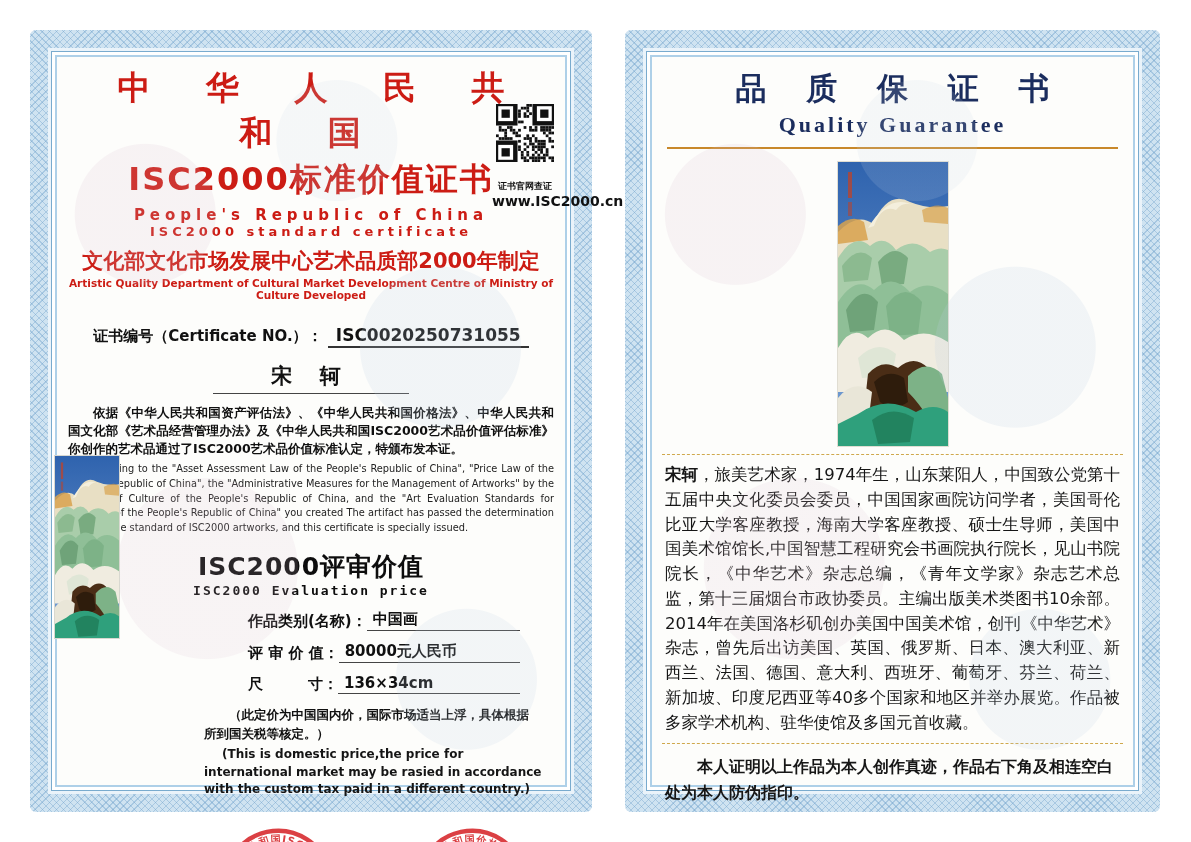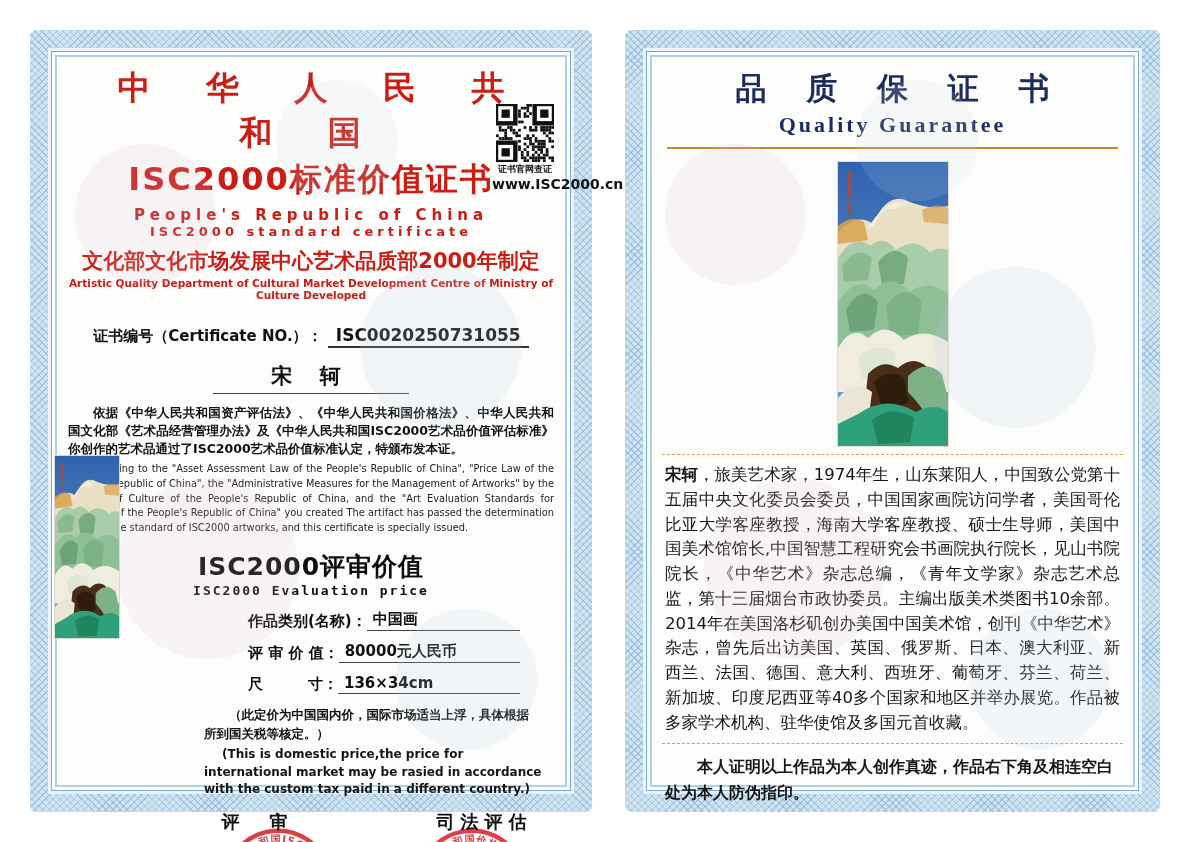--- a/index.html
+++ b/index.html
@@ -28,21 +28,21 @@
   
   .red{color:#cc1c14;}
   .hdr1{margin-top:14px;text-align:center;font-size:33px;font-weight:bold;letter-spacing:22px;text-indent:22px;}
   .hdr2{margin-top:2px;text-align:center;font-size:32px;font-weight:bold;letter-spacing:2px;}
   .hdr-en{margin-top:4px;text-align:center;font-size:15px;font-weight:bold;letter-spacing:5px;line-height:1.2;}
   .hdr-en2{text-align:center;font-size:13px;font-weight:bold;letter-spacing:4px;}
   .banner{margin-top:8px;text-align:center;font-size:21px;font-weight:bold;}
   .banner-en{margin-top:2px;text-align:center;font-size:10.5px;font-weight:bold;}
   .qr-wrap{position:absolute;right:12px;top:52px;width:66px;text-align:center;z-index:4;}
   .qr{width:58px;height:58px;display:block;margin:0 auto;background:#fff;}
-  .qr-cap1{font-size:9px;color:#111;font-weight:bold;margin-top:1px;}
+  .qr-cap1{font-size:9px;color:#111;font-weight:bold;margin-top:18px;}
   .qr-cap2{font-size:14px;color:#111;font-weight:bold;}
   .certno-row{margin-top:24px;text-align:center;font-size:15px;color:#111;font-weight:bold;}
   .certno-val{display:inline-block;min-width:170px;border-bottom:2px solid #333;font-size:17px;
               font-weight:bold;padding:0 8px 1px 8px;text-align:center;}
   .artist{margin-top:14px;text-align:center;}
   .artist span{display:inline-block;font-size:21px;font-weight:bold;color:#111;
                border-bottom:1.5px solid #444;padding:0 58px 3px 58px;letter-spacing:10px;}
   .body-cn{margin:10px 16px 0 16px;font-size:12.5px;font-weight:600;color:#101010;
            line-height:1.45;text-align:justify;text-indent:2em;}
   .body-en{margin:4px 16px 0 16px;font-size:9.8px;color:#222;line-height:1.5;
@@ -259,28 +259,20 @@
         <div class="field-row">
           <span class="field-label">尺　　　寸：</span>
           <span class="field-value">136×34cm</span>
         </div>
       </div>
 
       <div class="note-cn">（此定价为中国国内价，国际市场适当上浮，具体根据所到国关税等核定。）</div>
       <div class="note-en">(This is domestic price,the price for international market may be rasied in accordance with the custom tax paid in a different country.)</div>
 
       <div class="appraisal">
-        <div class="appr-col l">
-          <div class="appr-head">评　审</div>
-
-        </div>
-        <div class="appr-col r">
-          <div class="appr-head">司法评估</div>
-
-        </div>
 
         <svg class="seal l" viewBox="0 0 120 120">
           <circle cx="60" cy="60" r="55" fill="none" stroke="#d6252a" stroke-width="4.5"></circle>
           <path id="arcL" d="M60,60 m-43,0 a43,43 0 1,1 86,0 a43,43 0 1,1 -86,0" fill="none"></path>
           <text font-size="10.5" fill="#d6252a" font-weight="bold" letter-spacing="1">
             <textPath href="#arcL">中华人民共和国ISC2000标准评审委员会</textPath>
           </text>
           <text x="60" y="84" text-anchor="middle" font-size="13.5" font-weight="bold" fill="#d6252a">证书专用章</text>
         </svg>
 

